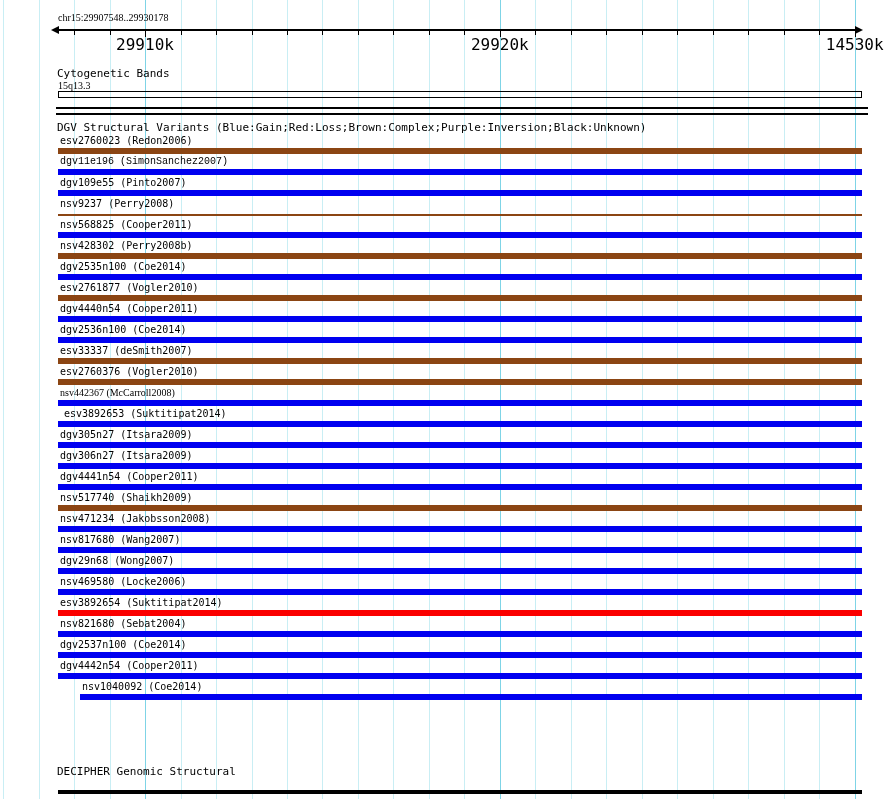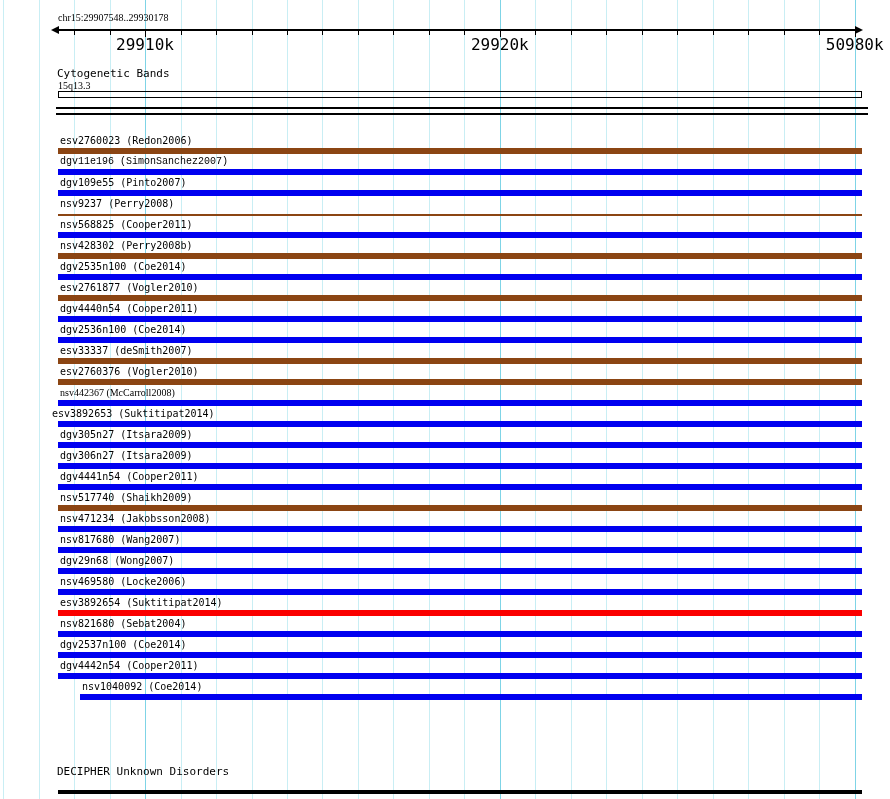--- a/index.html
+++ b/index.html
@@ -99,30 +99,31 @@
         <div class="tick minor" style="left: 606.3px;"></div>
         <div class="tick minor" style="left: 641.8px;"></div>
         <div class="tick minor" style="left: 677.3px;"></div>
         <div class="tick minor" style="left: 712.7px;"></div>
         <div class="tick minor" style="left: 748.2px;"></div>
         <div class="tick minor" style="left: 783.7px;"></div>
         <div class="tick minor" style="left: 819.2px;"></div>
         <div class="tick major" style="left: 854.7px;"></div>
         <div class="tick-label" style="left: 145px;">29910k</div>
         <div class="tick-label" style="left: 499.8px;">29920k</div>
-        <div class="tick-label" style="left: 854.7px;">50980k</div>
+        <div class="tick-label" style="left: 854.7px;">14530k</div>
       </div>
   </div>
 
   <div class="hdr" style="left:57px;top:67px;">Cytogenetic Bands</div>
   <div class="txt" style="left:58px;top:80px;">15q13.3</div>
   <div id="cytoband-bar"></div>
 
   <div id="section-divider"></div>
 
+  <div class="hdr" style="left:57px;top:121px;">DGV Structural Variants (Blue:Gain;Red:Loss;Brown:Complex;Purple:Inversion;Black:Unknown)</div>
 
   <div id="dgv-tracks">
       <div>
         <div class="variant-label" style="left: 60px; top: 135px;">esv2760023 (Redon2006)</div>
         <div class="variant-bar brown" style="left: 58px; width: 804px; top: 148px;"></div>
       </div>
       <div>
         <div class="variant-label" style="left: 60px; top: 156px; font-family: Liberation Mono, monospace;">dgv11e196 (SimonSanchez2007)</div>
         <div class="variant-bar blue" style="left: 58px; width: 804px; top: 169px;"></div>
       </div>
@@ -164,21 +165,21 @@
       </div>
       <div>
         <div class="variant-label" style="left: 60px; top: 366px;">esv2760376 (Vogler2010)</div>
         <div class="variant-bar brown" style="left: 58px; width: 804px; top: 379px;"></div>
       </div>
       <div>
         <div class="variant-label" style="left: 60px; top: 387px; font-family: Liberation Serif, serif;">nsv442367 (McCarroll2008)</div>
         <div class="variant-bar blue" style="left: 58px; width: 804px; top: 400px;"></div>
       </div>
       <div>
-        <div class="variant-label" style="left: 52px; top: 408px;">esv3892653 (Suktitipat2014)</div>
+        <div class="variant-label" style="left: 64px; top: 408px;">esv3892653 (Suktitipat2014)</div>
         <div class="variant-bar blue" style="left: 58px; width: 804px; top: 421px;"></div>
       </div>
       <div>
         <div class="variant-label" style="left: 60px; top: 429px;">dgv305n27 (Itsara2009)</div>
         <div class="variant-bar blue" style="left: 58px; width: 804px; top: 442px;"></div>
       </div>
       <div>
         <div class="variant-label" style="left: 60px; top: 450px;">dgv306n27 (Itsara2009)</div>
         <div class="variant-bar blue" style="left: 58px; width: 804px; top: 463px;"></div>
       </div>
@@ -221,16 +222,16 @@
       <div>
         <div class="variant-label" style="left: 60px; top: 660px;">dgv4442n54 (Cooper2011)</div>
         <div class="variant-bar blue" style="left: 58px; width: 804px; top: 673px;"></div>
       </div>
       <div>
         <div class="variant-label" style="left: 82px; top: 681px;">nsv1040092 (Coe2014)</div>
         <div class="variant-bar blue" style="left: 80px; width: 782px; top: 694px;"></div>
       </div>
     </div>
 
-  <div class="hdr" style="left:57px;top:765px;">DECIPHER Unknown Disorders</div>
+  <div class="hdr" style="left:57px;top:765px;">DECIPHER Genomic Structural</div>
   <div id="decipher-bar"></div>
 
 </div>
 
 </body></html>

